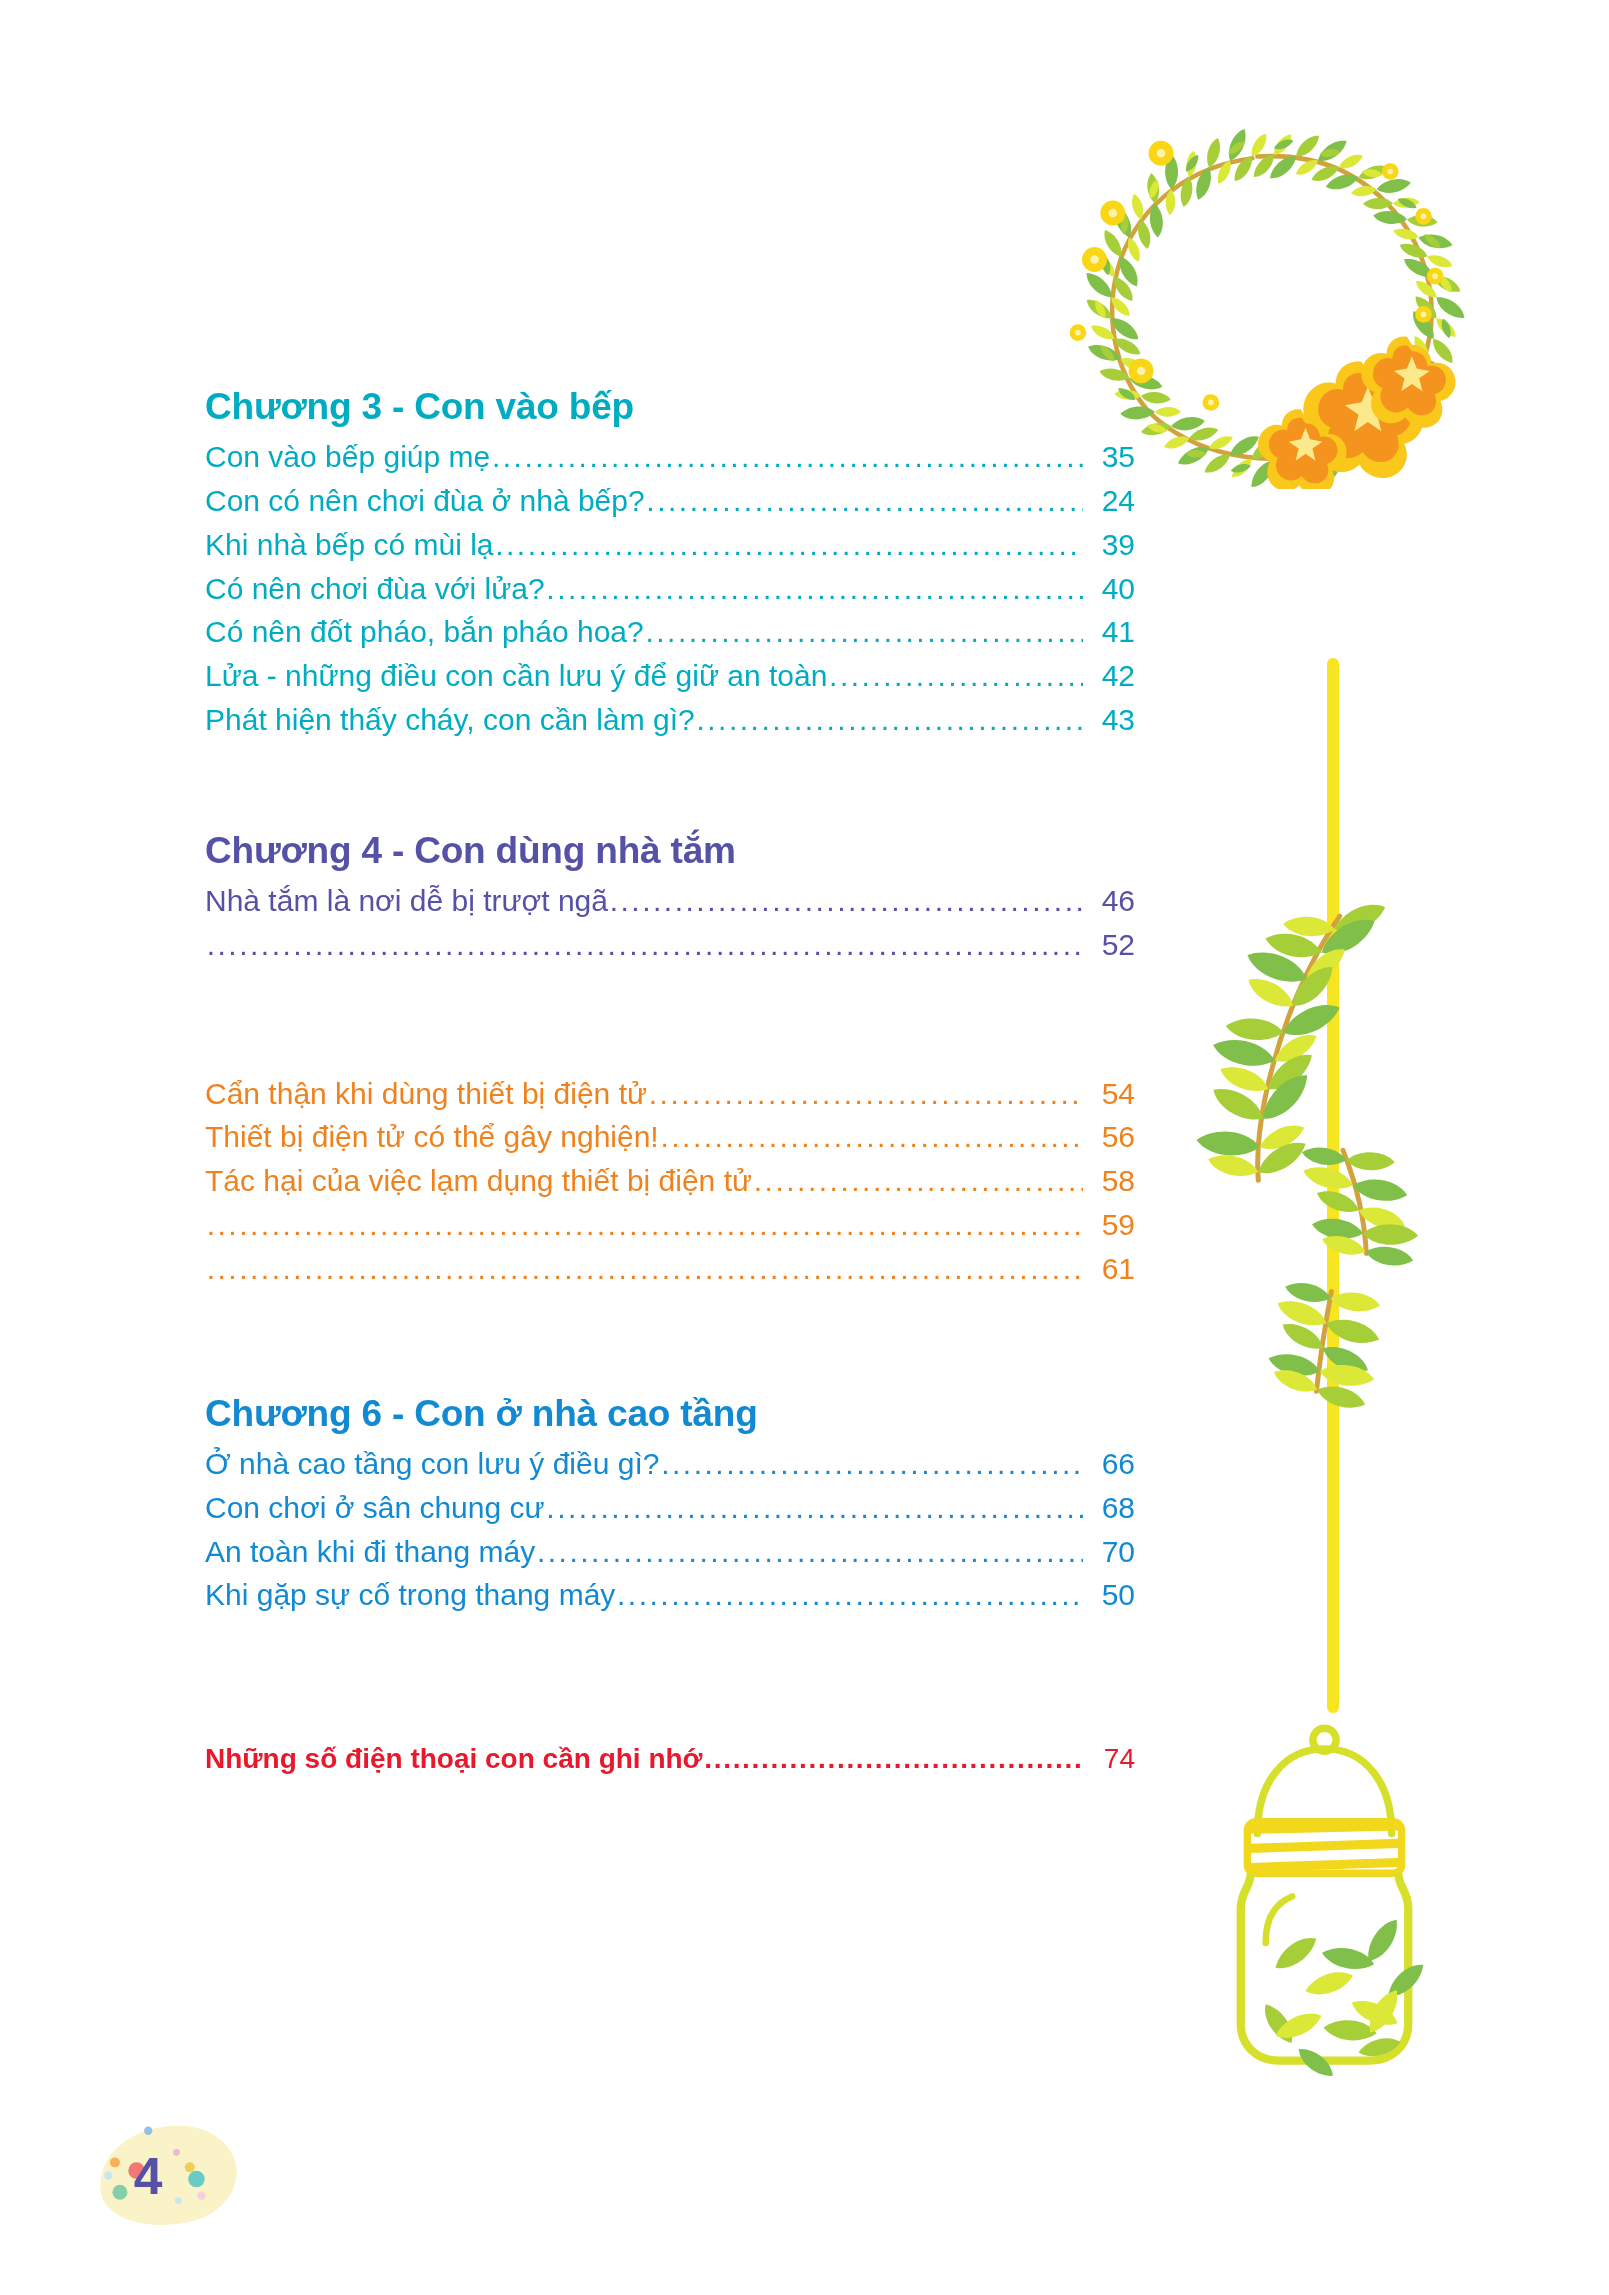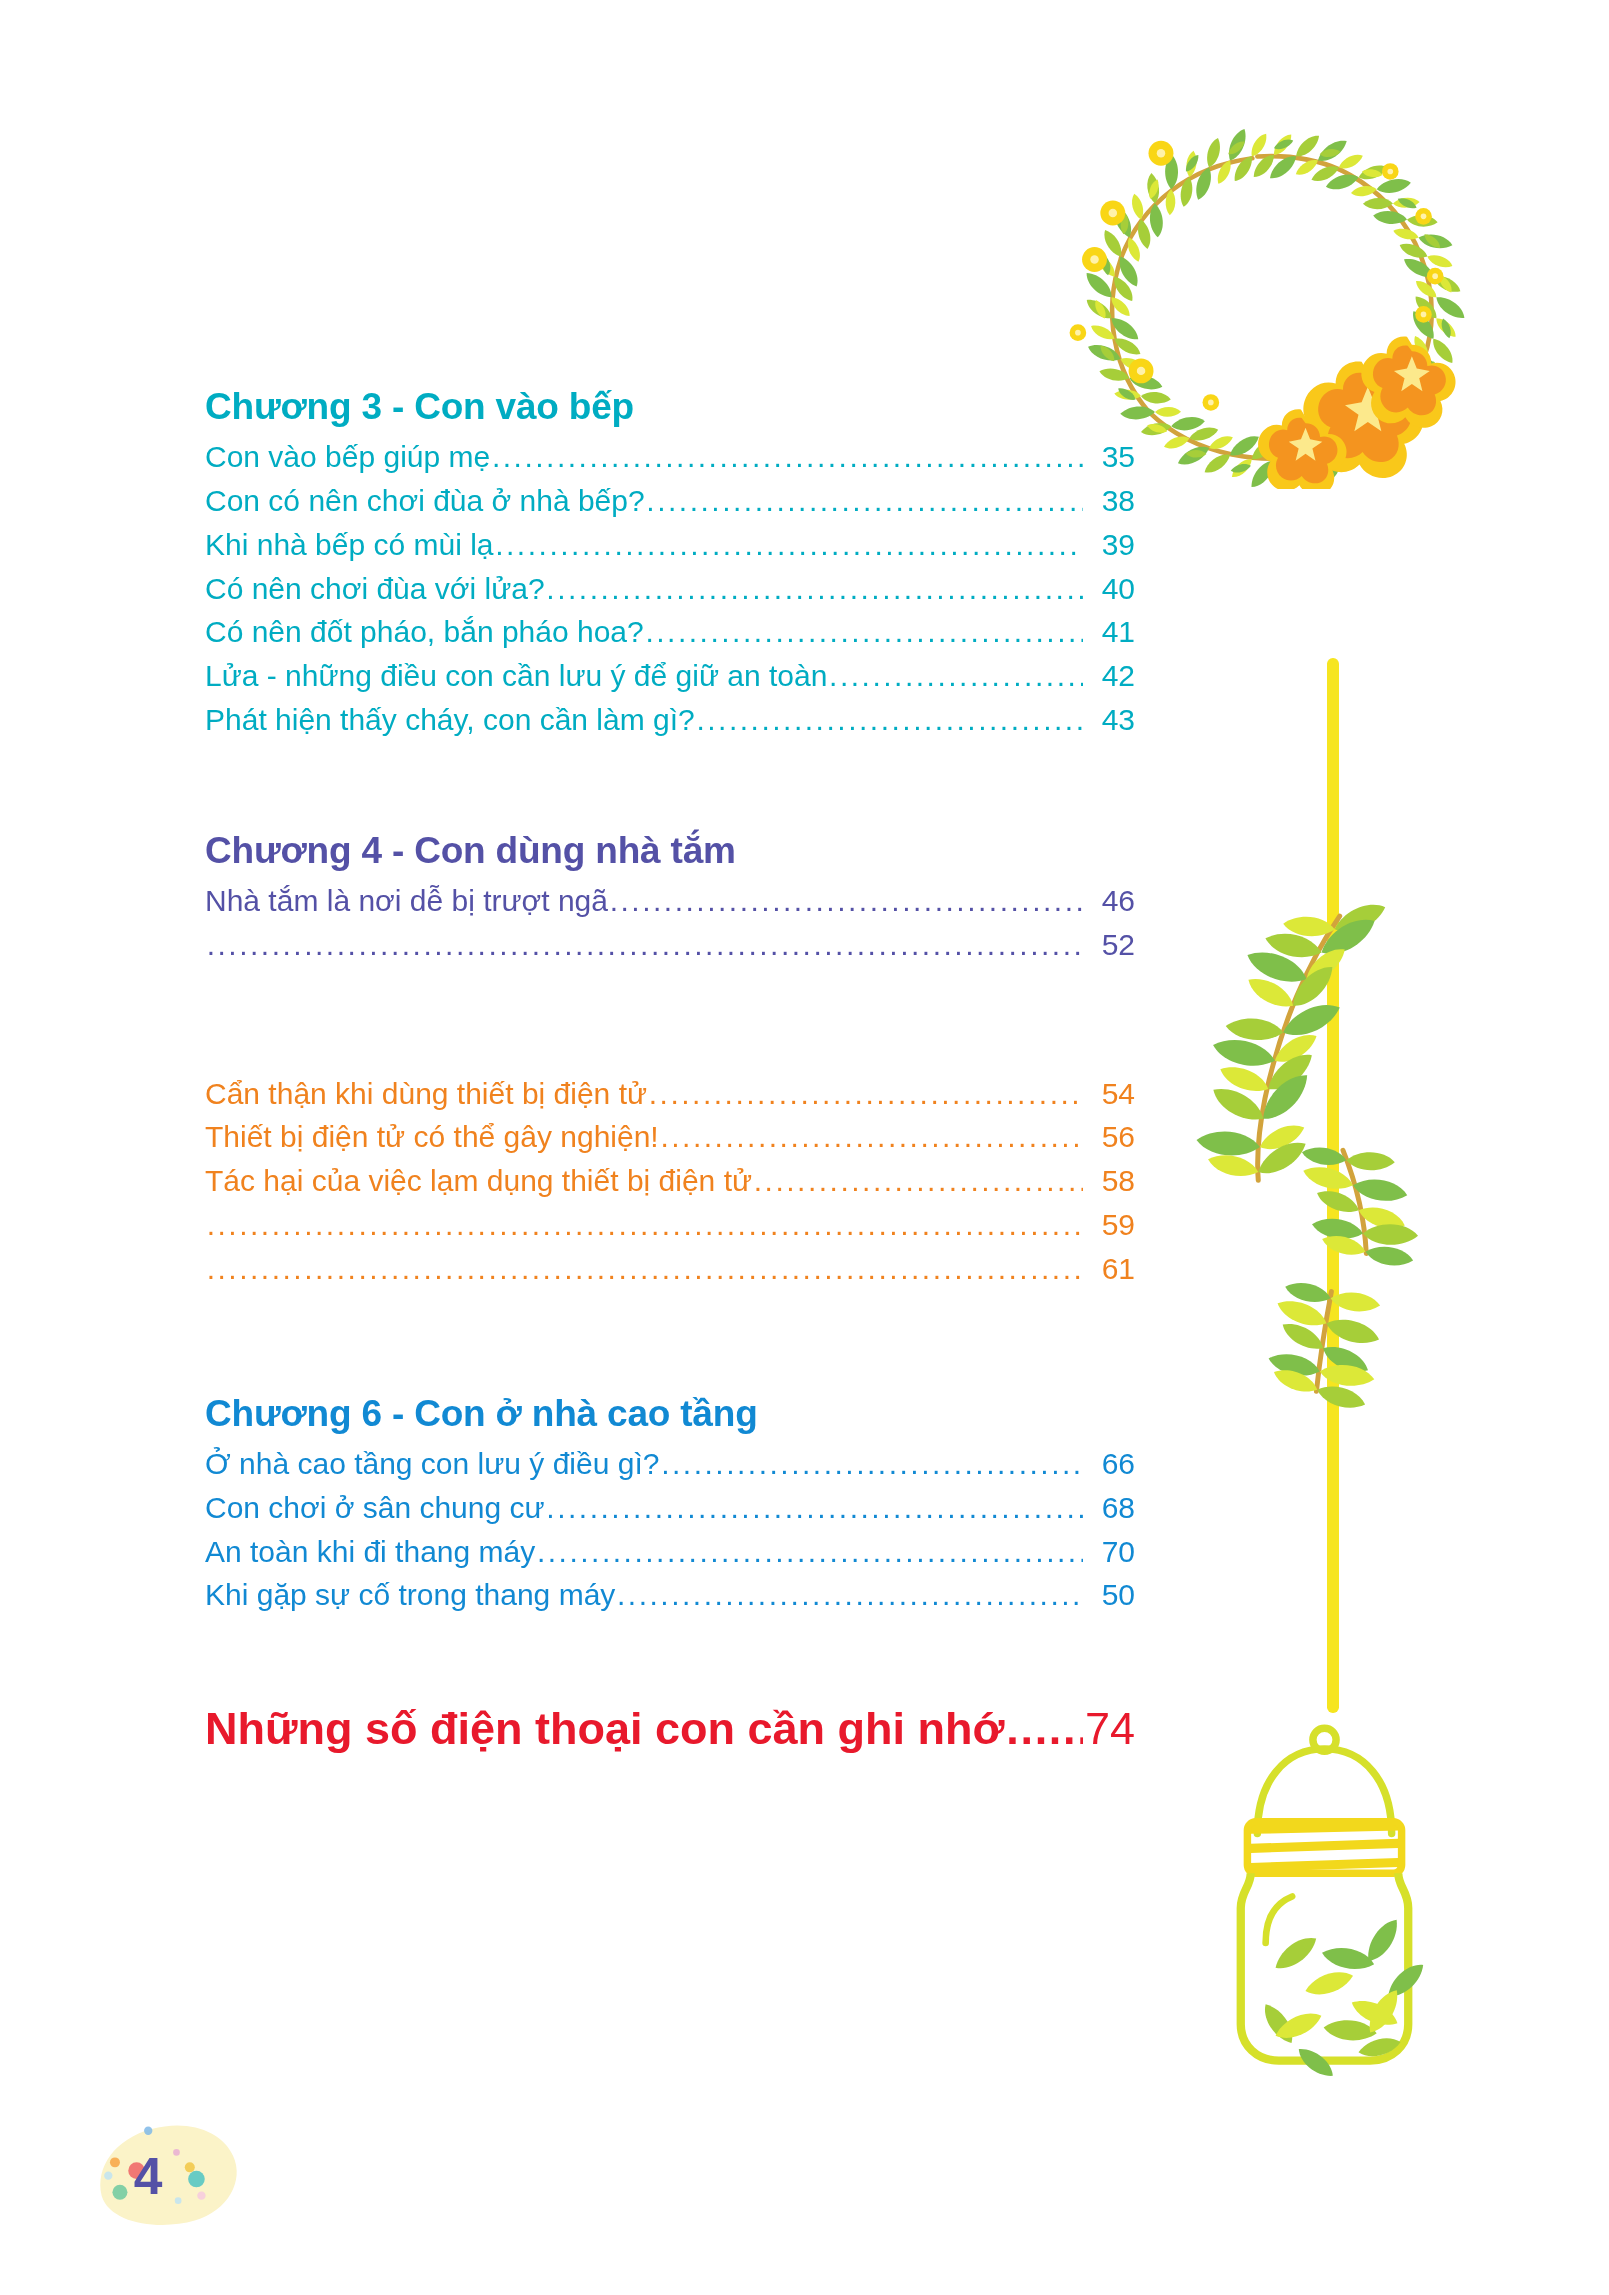--- a/index.html
+++ b/index.html
@@ -72,25 +72,26 @@
   .gap-xl { height: 100px; }
 
   
   .c-teal   { color: #00ACC2; }
   .c-purple { color: #5451A6; }
   .c-orange { color: #F0821E; }
   .c-blue   { color: #1189D3; }
   .c-red    { color: #E8192C; }
 
   .final-entry {
-    font-size: 45px;
+    font-size: 28px;
     font-weight: bold;
     display: flex;
     align-items: flex-start;
     white-space: nowrap;
+    margin-top: 40px;
   }
   .final-entry .entry-dots { letter-spacing: 1.7px; }
 </style>
 </head>
 <body>
 
 <div class="page">
 
   <div class="decor" id="wreath">
     <svg viewBox="0 0 520 510" width="432" height="424">
@@ -382,21 +383,21 @@
       <div class="chapter-title c-teal">Chương 3 - Con vào bếp</div>
       <div class="entries">
         <div class="entry c-teal">
           <span class="entry-label">Con vào bếp giúp mẹ</span>
           <span class="entry-dots">................................................................................................</span>
           <span class="entry-page">35</span>
         </div>
         <div class="entry c-teal">
           <span class="entry-label">Con có nên chơi đùa ở nhà bếp?</span>
           <span class="entry-dots">................................................................................................</span>
-          <span class="entry-page">38</span>
+          <span class="entry-page">24</span>
         </div>
         <div class="entry c-teal">
           <span class="entry-label">Khi nhà bếp có mùi lạ</span>
           <span class="entry-dots">................................................................................................</span>
           <span class="entry-page">39</span>
         </div>
         <div class="entry c-teal">
           <span class="entry-label">Có nên chơi đùa với lửa?</span>
           <span class="entry-dots">................................................................................................</span>
           <span class="entry-page">40</span>

